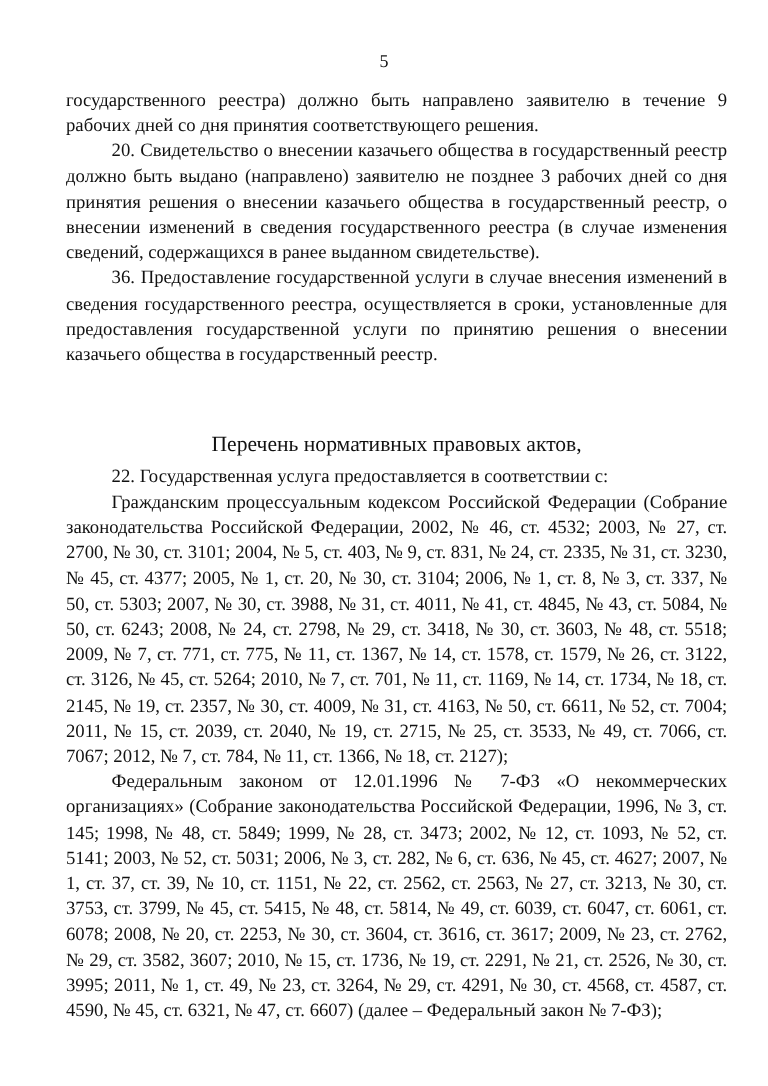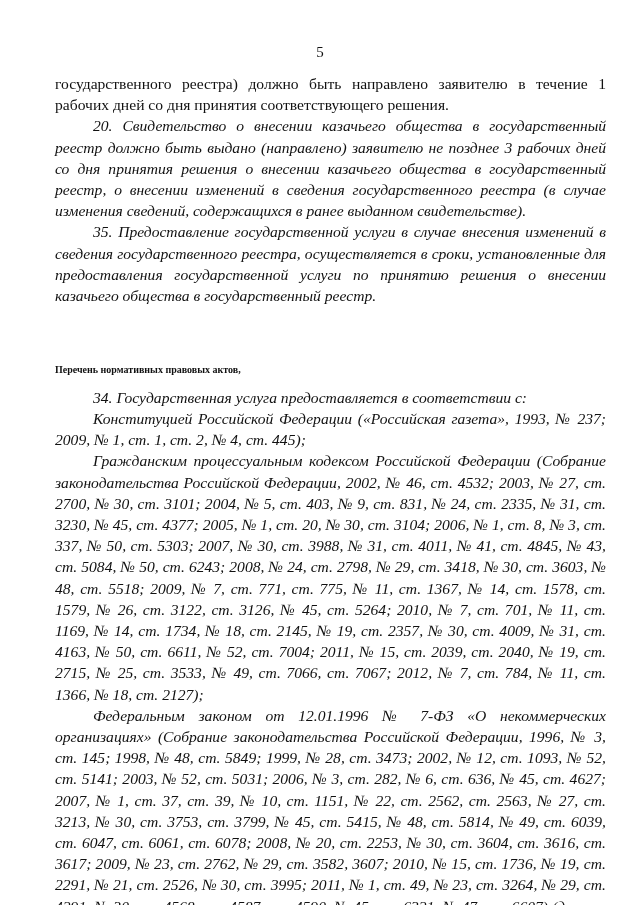--- a/index.html
+++ b/index.html
@@ -10,39 +10,38 @@
   }
   .page-number {
     position: absolute; top: 44px; left: 0; width: 640px;
     text-align: center; font-size: 15px;
   }
   .content {
     position: absolute; top: 73px; left: 55px; width: 551px;
     font-size: 15.6px; line-height: 21.2px;
   }
   .p { margin: 0; text-align: justify; text-align-last: left; }
-  .indent { text-indent: 38px; font-style: italic; }
+  .indent { text-indent: 38px; }
   .heading {
-    margin: 54px 0 6px 0; font-weight: bold;
-    font-size: 10px; line-height: 20.5px;
+    margin: 54px 0 6px 0; text-align: center; font-weight: normal;
+    font-size: 18px; line-height: 20.5px;
   }
   .heading span { display: block; }
 </style>
 </head>
 <body>
 
 <div class="page-number">5</div>
 
 <div class="content">
-  <p class="p">государственного реестра) должно быть направлено заявителю в течение 1 рабочих дней со дня принятия соответствующего решения.</p>
+  <p class="p">государственного реестра) должно быть направлено заявителю в течение 9 рабочих дней со дня принятия соответствующего решения.</p>
   <p class="p indent">20. Свидетельство о внесении казачьего общества в государственный реестр должно быть выдано (направлено) заявителю не позднее 3 рабочих дней со дня принятия решения о внесении казачьего общества в государственный реестр, о внесении изменений в сведения государственного реестра (в случае изменения сведений, содержащихся в ранее выданном свидетельстве).</p>
-  <p class="p indent">35. Предоставление государственной услуги в случае внесения изменений в сведения государственного реестра, осуществляется в сроки, установленные для предоставления государственной услуги по принятию решения о внесении казачьего общества в государственный реестр.</p>
+  <p class="p indent">36. Предоставление государственной услуги в случае внесения изменений в сведения государственного реестра, осуществляется в сроки, установленные для предоставления государственной услуги по принятию решения о внесении казачьего общества в государственный реестр.</p>
 
   <div class="heading">
     <span>Перечень нормативных правовых актов,</span>
   </div>
 
-  <p class="p indent">34. Государственная услуга предоставляется в соответствии с:</p>
-  <p class="p indent">Конституцией Российской Федерации («Российская газета», 1993, № 237; 2009, № 1, ст. 1, ст. 2, № 4, ст. 445);</p>
+  <p class="p indent">22. Государственная услуга предоставляется в соответствии с:</p>
   <p class="p indent">Гражданским процессуальным кодексом Российской Федерации (Собрание законодательства Российской Федерации, 2002, № 46, ст. 4532; 2003, № 27, ст. 2700, № 30, ст. 3101; 2004, № 5, ст. 403, № 9, ст. 831, № 24, ст. 2335, № 31, ст. 3230, № 45, ст. 4377; 2005, № 1, ст. 20, № 30, ст. 3104; 2006, № 1, ст. 8, № 3, ст. 337, № 50, ст. 5303; 2007, № 30, ст. 3988, № 31, ст. 4011, № 41, ст. 4845, № 43, ст. 5084, № 50, ст. 6243; 2008, № 24, ст. 2798, № 29, ст. 3418, № 30, ст. 3603, № 48, ст. 5518; 2009, № 7, ст. 771, ст. 775, № 11, ст. 1367, № 14, ст. 1578, ст. 1579, № 26, ст. 3122, ст. 3126, № 45, ст. 5264; 2010, № 7, ст. 701, № 11, ст. 1169, № 14, ст. 1734, № 18, ст. 2145, № 19, ст. 2357, № 30, ст. 4009, № 31, ст. 4163, № 50, ст. 6611, № 52, ст. 7004; 2011, № 15, ст. 2039, ст. 2040, № 19, ст. 2715, № 25, ст. 3533, № 49, ст. 7066, ст. 7067; 2012, № 7, ст. 784, № 11, ст. 1366, № 18, ст. 2127);</p>
   <p class="p indent">Федеральным законом от 12.01.1996 № 7-ФЗ «О некоммерческих организациях» (Собрание законодательства Российской Федерации, 1996, № 3, ст. 145; 1998, № 48, ст. 5849; 1999, № 28, ст. 3473; 2002, № 12, ст. 1093, № 52, ст. 5141; 2003, № 52, ст. 5031; 2006, № 3, ст. 282, № 6, ст. 636, № 45, ст. 4627; 2007, № 1, ст. 37, ст. 39, № 10, ст. 1151, № 22, ст. 2562, ст. 2563, № 27, ст. 3213, № 30, ст. 3753, ст. 3799, № 45, ст. 5415, № 48, ст. 5814, № 49, ст. 6039, ст. 6047, ст. 6061, ст. 6078; 2008, № 20, ст. 2253, № 30, ст. 3604, ст. 3616, ст. 3617; 2009, № 23, ст. 2762, № 29, ст. 3582, 3607; 2010, № 15, ст. 1736, № 19, ст. 2291, № 21, ст. 2526, № 30, ст. 3995; 2011, № 1, ст. 49, № 23, ст. 3264, № 29, ст. 4291, № 30, ст. 4568, ст. 4587, ст. 4590, № 45, ст. 6321, № 47, ст. 6607) (далее – Федеральный закон № 7-ФЗ);</p>
 
 </div>
 
 </body></html>

